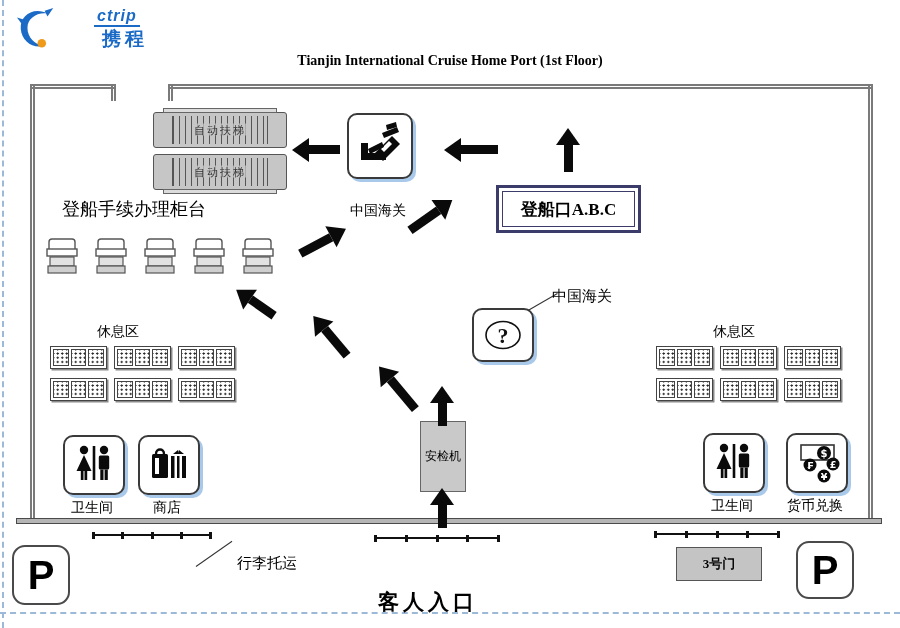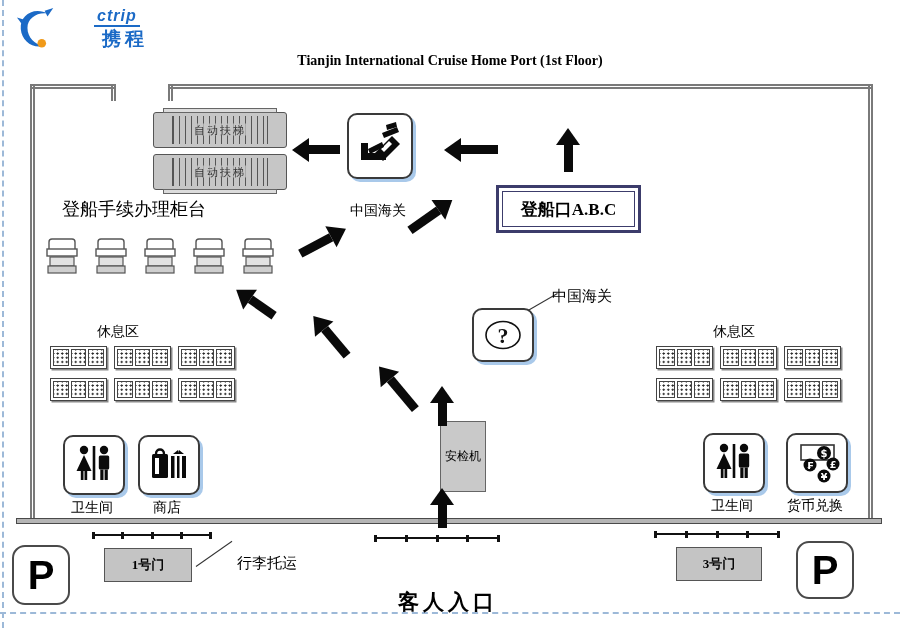--- a/index.html
+++ b/index.html
@@ -52,21 +52,21 @@
   .seat-cell{flex:1;border:1px solid #444;
     background-image:radial-gradient(#222 0.9px,transparent 1.1px);background-size:4.5px 4.2px;background-position:1.5px 1.5px;}
 
   .area-label{position:absolute;font-size:14px;color:#000;}
 
   
   .counter-row{position:absolute;display:flex;gap:9px;}
 
   
   .security{position:absolute;background:#c9c9c9;border:1px solid #666;display:flex;align-items:center;justify-content:center;
-    font-size:12px;color:#000;margin-left:20px;}
+    font-size:12px;color:#000;}
 
   
   .gate{position:absolute;background:#c4c4c4;border:1px solid #555;display:flex;align-items:center;justify-content:center;
     font-size:13px;font-weight:bold;color:#000;}
   .tickline{position:absolute;height:2px;background:#111;display:flex;justify-content:space-between;}
   .tickline i{display:block;width:3px;height:7px;background:#111;margin-top:-2.5px;}
   .parking{position:absolute;background:#fff;border:2px solid #4a4a4a;border-radius:13px;
     display:flex;align-items:center;justify-content:center;
     font-family:"Liberation Sans","DejaVu Sans",sans-serif;font-weight:bold;font-size:40px;color:#000;}
   .entrance{position:absolute;font-size:21px;font-weight:bold;letter-spacing:4px;color:#000;}
@@ -352,32 +352,31 @@
   <div class="parking" style="left:12px;top:545px;width:54px;height:56px;">P</div>
   <div class="parking" style="left:796px;top:541px;width:54px;height:54px;">P</div>
 
   <div class="tickline" style="left:92px;top:534px;width:120px;">
       <i></i>
       <i></i>
       <i></i>
       <i></i>
       <i></i>
     </div>
-  <div class="gate" style="left:104px;top:548px;width:86px;height:32px;">1号门</div>
   <div class="callout-line" style="left:196px;top:566px;width:44px;transform:rotate(-35deg);"></div>
   <div class="callout" style="left:237px;top:554px;">行李托运</div>
 
   <div class="tickline" style="left:374px;top:537px;width:126px;">
       <i></i>
       <i></i>
       <i></i>
       <i></i>
       <i></i>
     </div>
-  <div class="entrance" style="left:398px;top:588px;">客人入口</div>
+  <div class="entrance" style="left:378px;top:588px;">客人入口</div>
 
   <div class="tickline" style="left:654px;top:533px;width:126px;">
       <i></i>
       <i></i>
       <i></i>
       <i></i>
       <i></i>
     </div>
   <div class="gate" style="left:676px;top:547px;width:84px;height:32px;">3号门</div>
 

